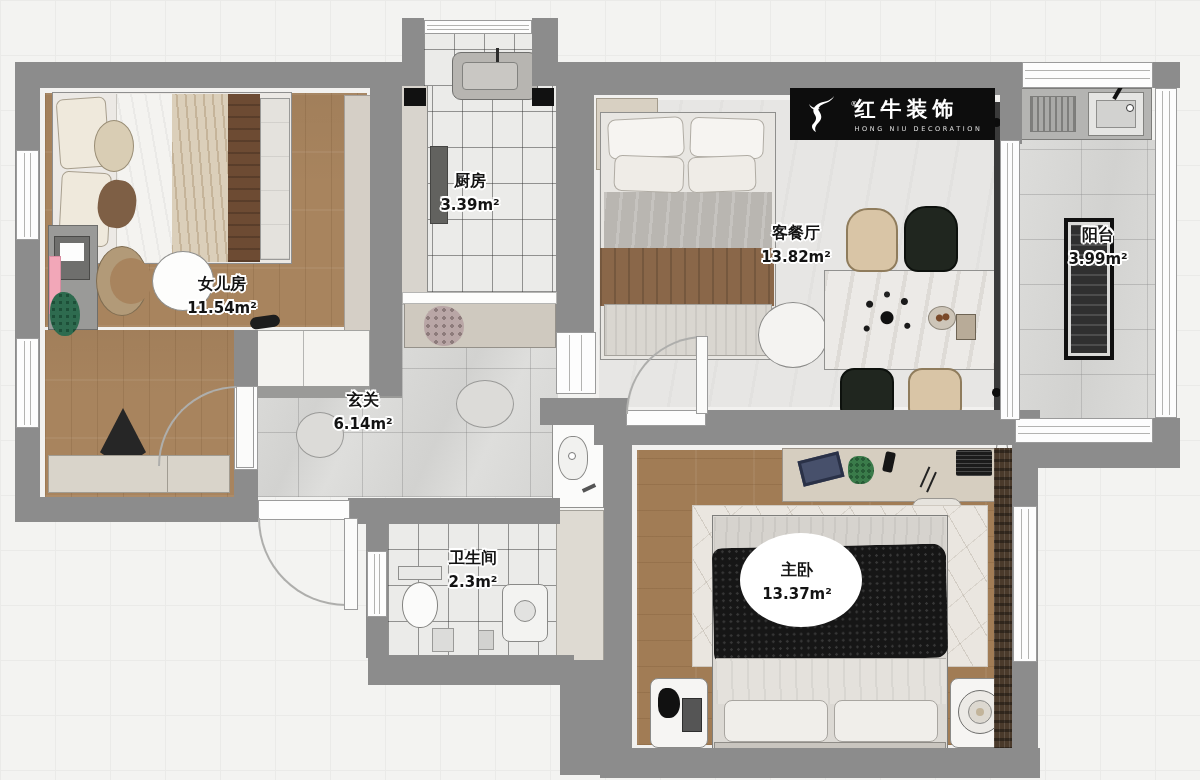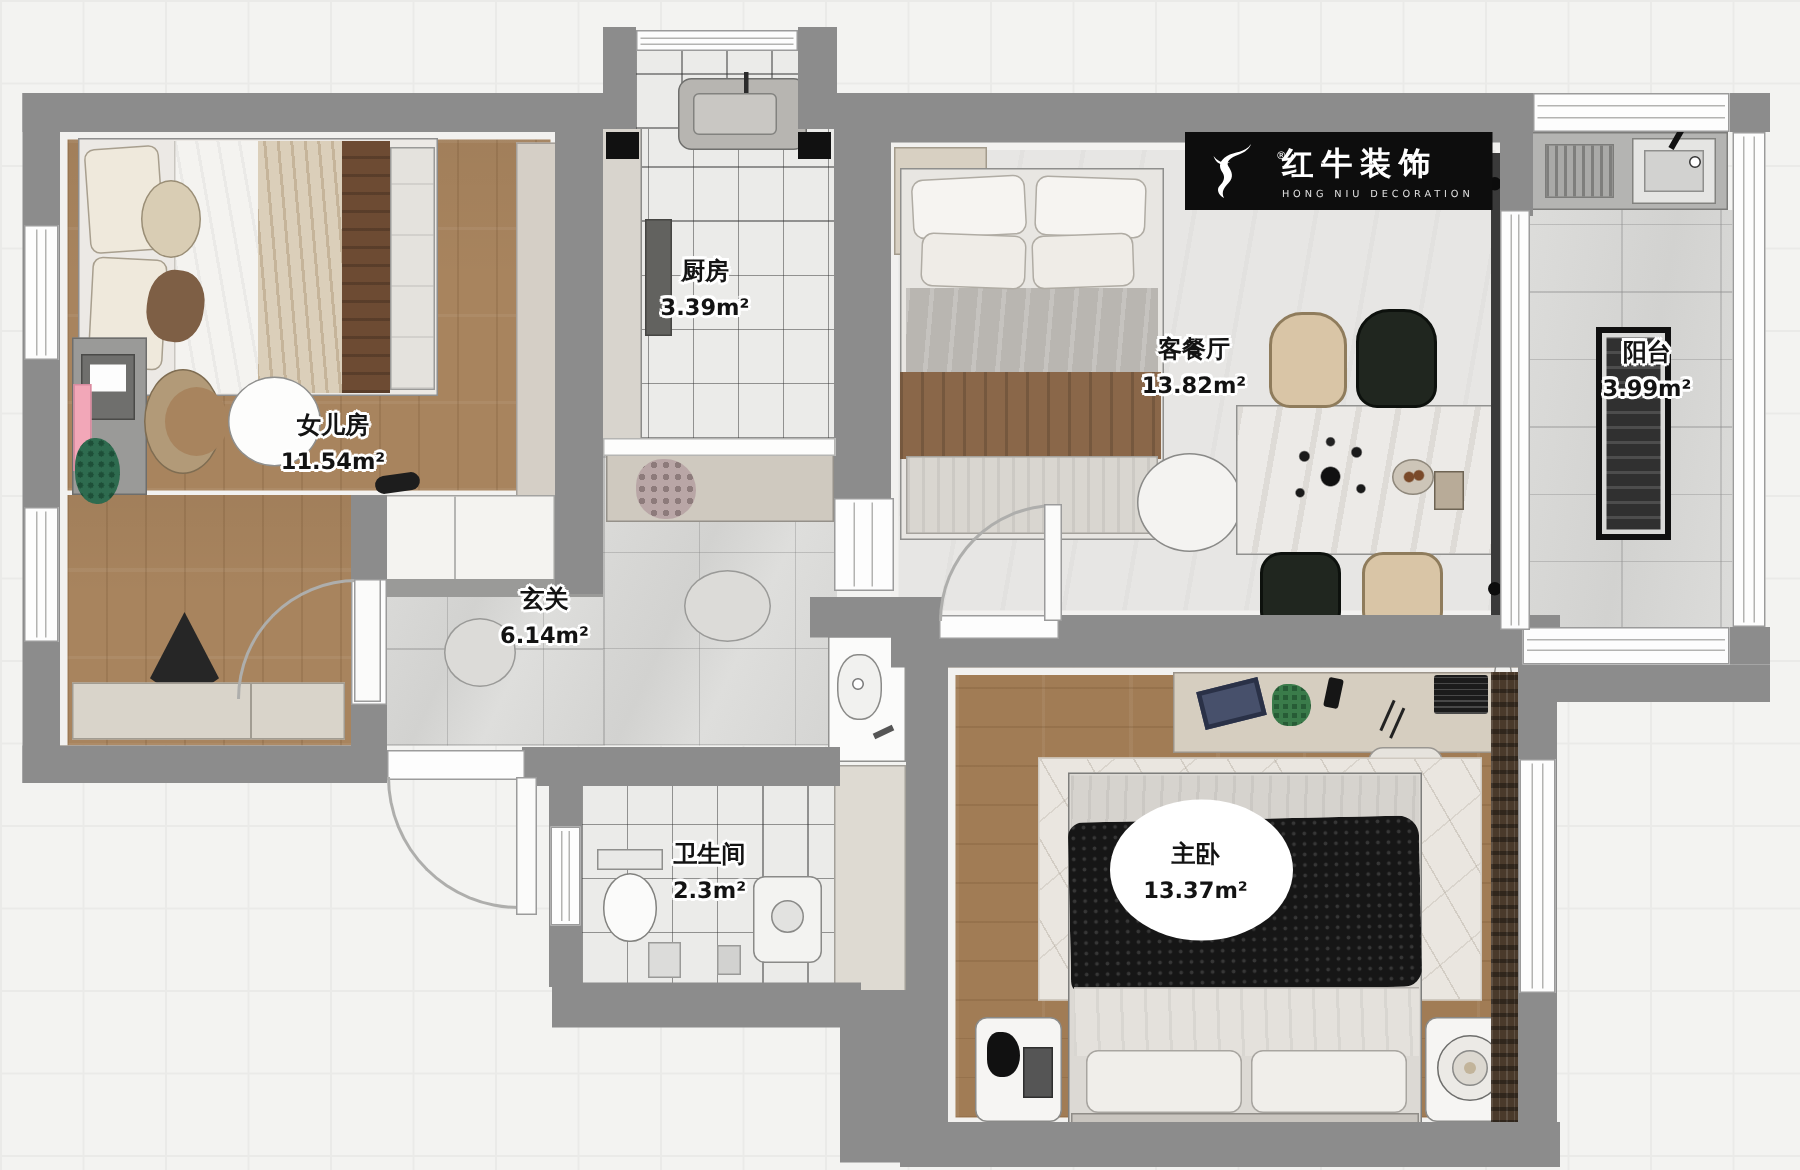--- a/index.html
+++ b/index.html
@@ -256,21 +256,21 @@
     <span class="ar">13.82m²</span>
   </div>
   <div class="rlabel" style="left:1098px;top:247px;">
     <span class="nm">阳台</span>
     <span class="ar">3.99m²</span>
   </div>
   <div class="rlabel" style="left:363px;top:412px;">
     <span class="nm">玄关</span>
     <span class="ar">6.14m²</span>
   </div>
-  <div class="rlabel" style="left:473px;top:582px;">
+  <div class="rlabel" style="left:473px;top:570px;">
     <span class="nm">卫生间</span>
     <span class="ar">2.3m²</span>
   </div>
   <div class="f circle" style="left:740px;top:533px;width:122px;height:94px;background:#ffffff;z-index:13;"></div>
   <div class="rlabel" style="left:797px;top:582px;">
     <span class="nm">主卧</span>
     <span class="ar">13.37m²</span>
   </div>
 
 </div>

